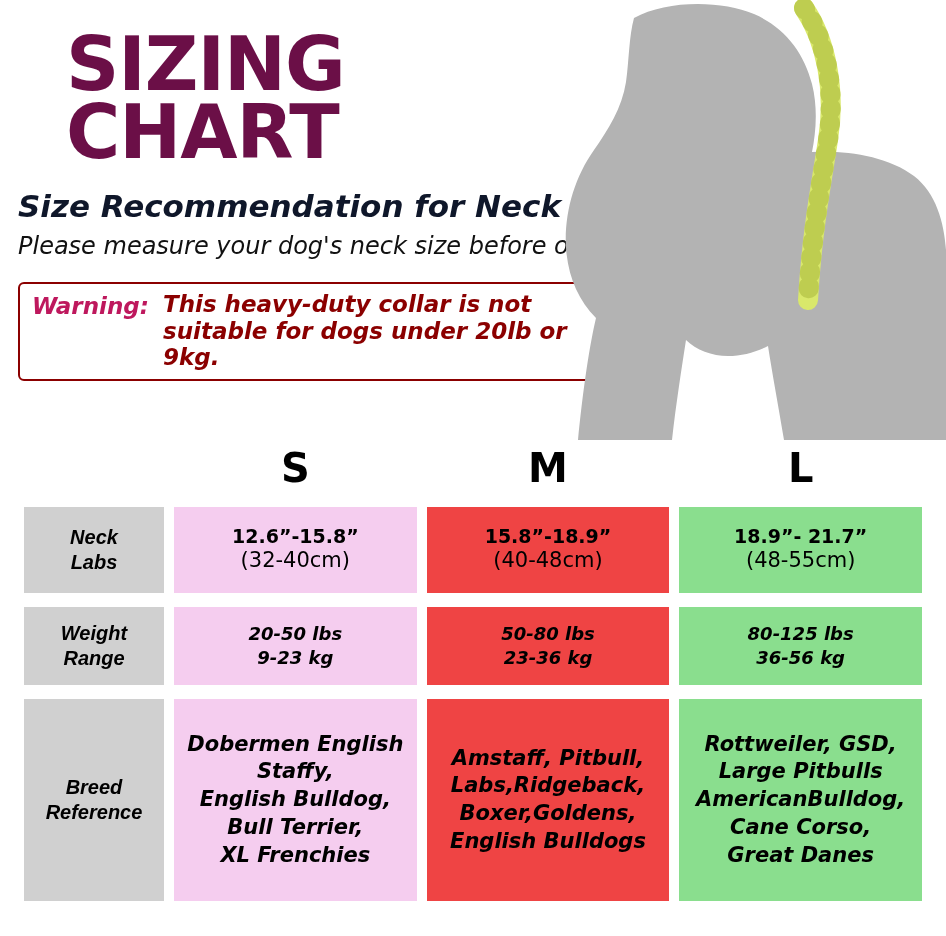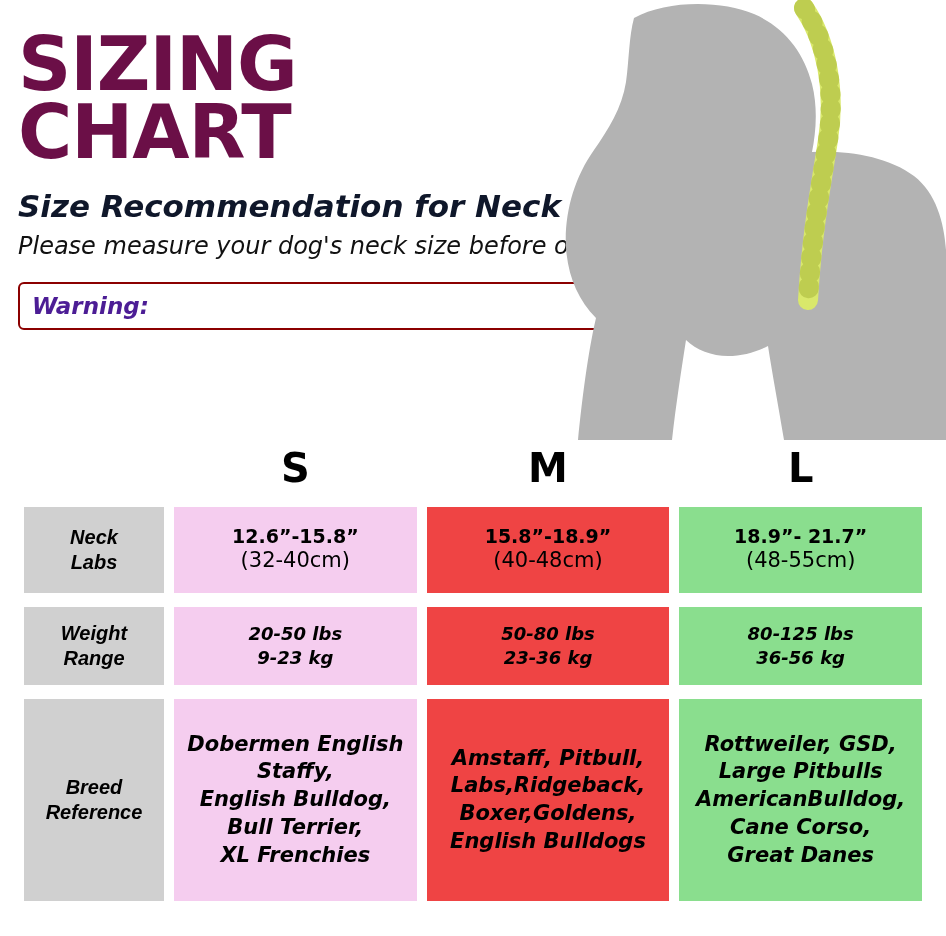--- a/index.html
+++ b/index.html
@@ -24,20 +24,21 @@
     box-sizing: border-box;
   }
   .title {
     font-size: 74px;
     line-height: 0.92;
     font-weight: bold;
     color: #6b0f47;
     letter-spacing: -1px;
     font-family: "DejaVu Sans", sans-serif;
     max-width: 640px;
+    margin-left: 48px;
   }
   .title .l2 { display: block; }
   .subtitle {
     margin-top: 22px;
     font-size: 31px;
     font-weight: bold;
     font-style: italic;
     color: #0f172a;
     font-family: "DejaVu Sans", sans-serif;
   }
@@ -53,21 +54,21 @@
     border: 2px solid #8b0000;
     border-radius: 6px;
     width: 610px;
     box-sizing: border-box;
     padding: 7px 10px 9px 12px;
     display: flex;
     align-items: flex-start;
     background: #fff;
   }
   .warning-label {
-    color: #4c1d95;
+    color: #be185d;
     font-weight: bold;
     font-size: 23px;
     font-style: italic;
     white-space: nowrap;
     padding-top: 2px;
     font-family: "DejaVu Sans", sans-serif;
     text-align: right;
   }
   .warning-text {
     color: #8b0000;
@@ -193,20 +194,21 @@
   <div class="title">
     <span>SIZING</span>
     <span class="l2">CHART</span>
   </div>
 
   <div class="subtitle">Size Recommendation for Neck</div>
   <div class="instruction">Please measure your dog's neck size before ordering</div>
 
   <div class="warning-box">
     <div class="warning-label">Warning:</div>
+    <div class="warning-text">This heavy-duty collar is not suitable for dogs under 20lb or 9kg.</div>
   </div>
 </div>
 
 <div class="table-wrap">
   <table class="sizing">
     <colgroup>
       <col class="rowlabel">
         <col>
         <col>
         <col>

